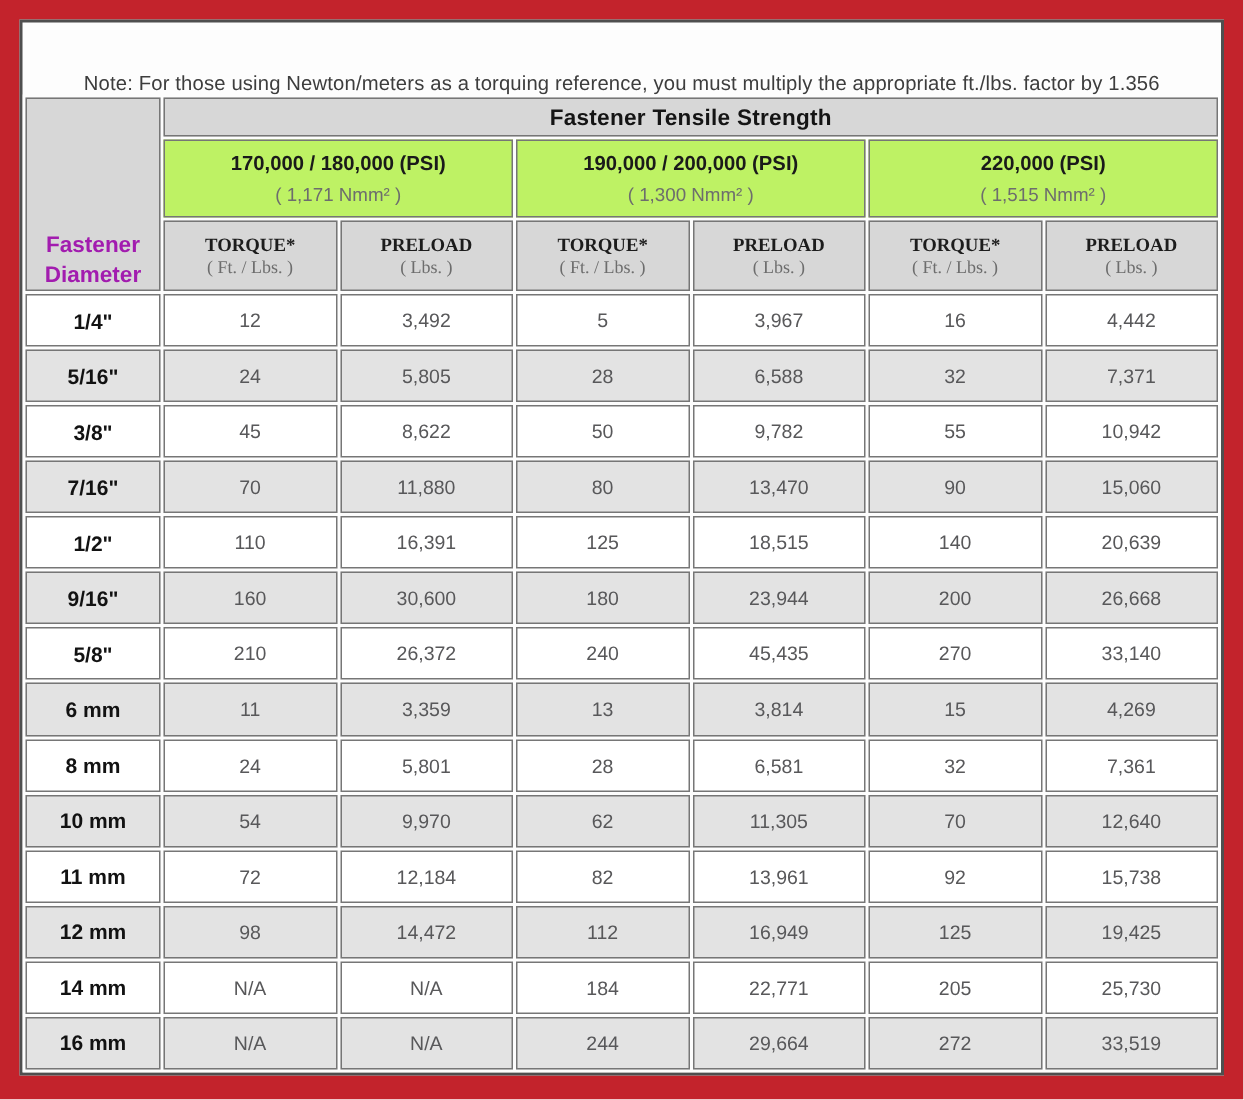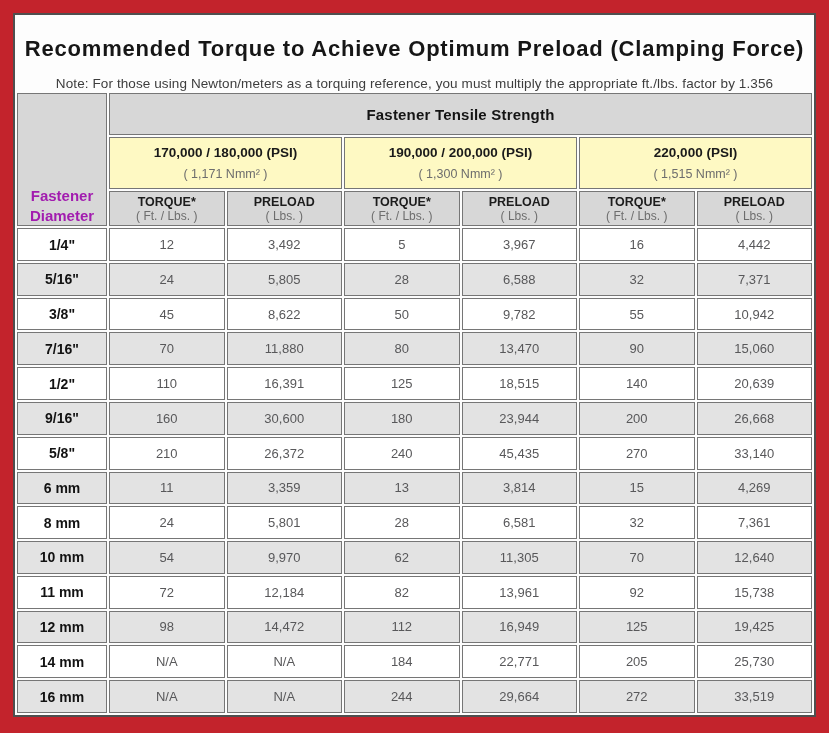--- a/index.html
+++ b/index.html
@@ -65,40 +65,40 @@
     font-size: 15px;
     font-weight: bold;
     color: #a21caf;
     line-height: 1.3;
     padding-bottom: 5px;
   }
   .main-header {
     font-size: 15px;
     font-weight: bold;
     color: #141414;
-    height: 42px;
+    height: 26px;
     letter-spacing: 0.2px;
   }
   .psi-cell {
-    background: #fef9c3;
+    background: #bef264;
     height: 52px;
     vertical-align: middle;
   }
   .psi-label {
     font-size: 13.5px;
     font-weight: bold;
     color: #1a1a1a;
   }
   .nmm-label {
     font-size: 12.5px;
     font-weight: normal;
     color: #6d6d6d;
     margin-top: 7px;
   }
-  .sub-cell { height: 35px; vertical-align: middle; }
+  .sub-cell { height: 47px; vertical-align: middle; font-family: Liberation Serif, serif; }
   .sub-label {
     font-size: 12.5px;
     font-weight: bold;
     color: #1c1c1c;
   }
   .sub-unit {
     font-size: 12px;
     font-weight: normal;
     color: #6d6d6d;
     margin-top: 0;
@@ -117,21 +117,20 @@
   }
   tr.alt td.diam, tr.alt td.data { background: #e3e3e3; }
 </style>
 </head>
 <body>
 
 <div class="poster">
   <div class="frame">
 
     <div class="title-block">
-      <div class="title-line">Recommended Torque to Achieve Optimum Preload (Clamping Force)</div>
       <div class="note">Note: For those using Newton/meters as a torquing reference, you must multiply the appropriate ft./lbs. factor by 1.356</div>
     </div>
 
     <table class="torque-table">
       <colgroup>
         <col style="width:90px">
         <col>
           <col>
           <col>
           <col>

